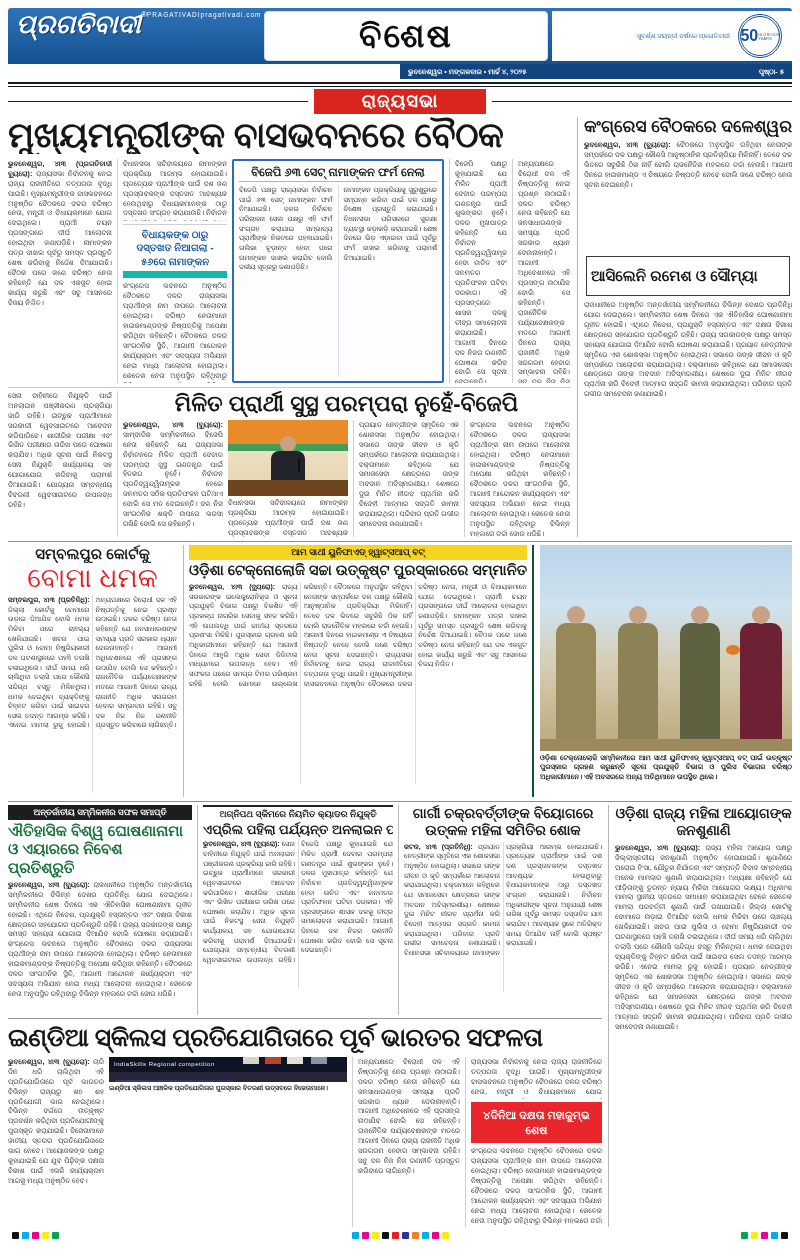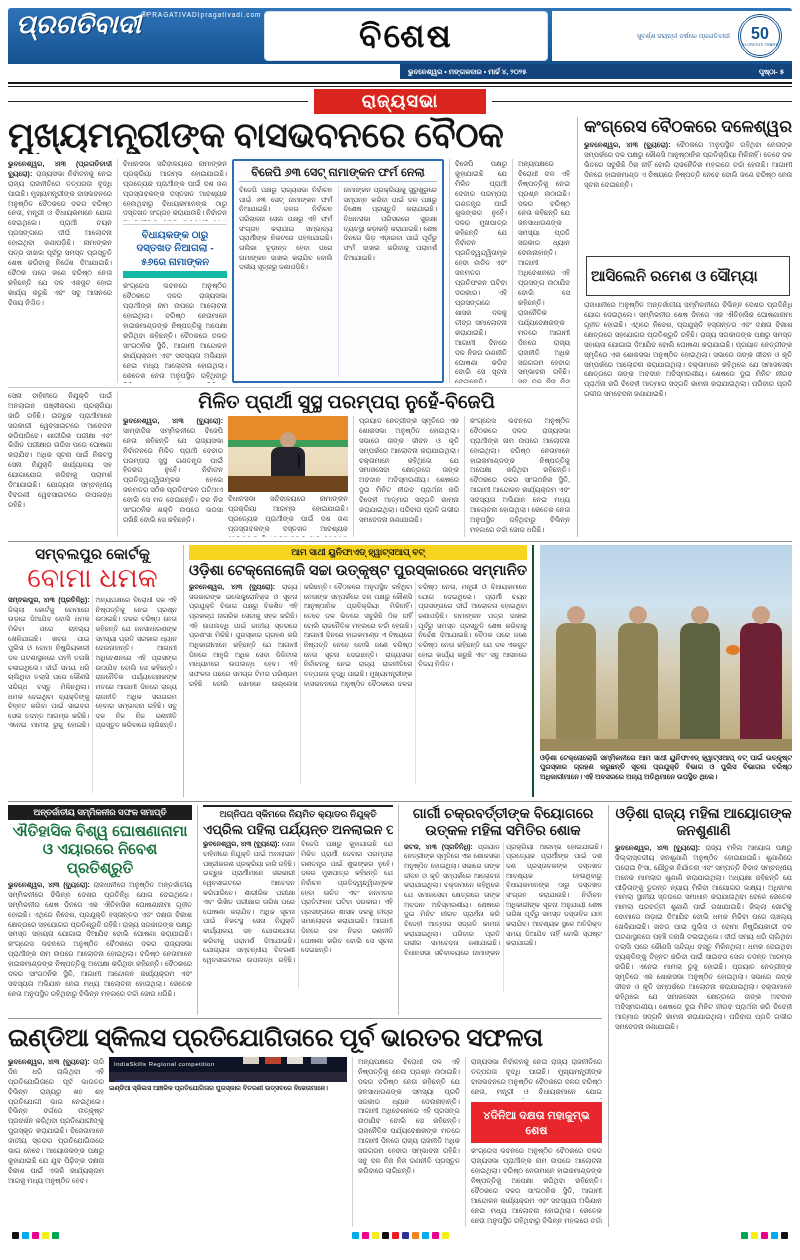--- a/index.html
+++ b/index.html
@@ -11,21 +11,21 @@
 .masthead{display:flex;height:56px;background:linear-gradient(180deg,#2f73b8,#14528f);border-radius:3px 3px 0 0;overflow:hidden}
 .mh-left{width:252px;color:#fff;padding:3px 8px 2px;display:flex;flex-direction:row;justify-content:space-between}
 .mh-tagline{font-size:5.5px;letter-spacing:.4px;text-align:center;opacity:.92;white-space:nowrap;overflow:hidden}
 .mh-logo{font-size:26px;font-weight:bold;font-style:italic;line-height:1;text-align:center;text-shadow:1px 1px 0 #0a3a6a;white-space:nowrap}
 .mh-reg{font-size:8px;vertical-align:top}
 .mh-sub{display:flex;justify-content:space-between;font-size:6.5px;letter-spacing:1px}
 .mh-center{flex:1;background:#fff;margin:3px 4px;border-radius:4px;display:flex;align-items:center;justify-content:center;border:1px solid #d7dfe8}
 .mh-edition{font-size:33px;font-weight:900;letter-spacing:2px;color:#0d0d0d}
 .mh-right{width:240px;background:#fff;margin:3px 0;display:flex;align-items:center;justify-content:flex-end;gap:8px;padding-right:10px}
 .anniv-odia{font-size:6.5px;color:#14528f;text-align:right;line-height:1.3;max-width:120px}
-.anniv-circle{width:44px;height:44px;border:3px double #14528f;border-radius:50%;display:flex;flex-direction:column;align-items:center;justify-content:center;color:#14528f;flex:none}
+.anniv-circle{width:44px;height:44px;border:3px double #14528f;border-radius:50%;display:flex;flex-direction:row;align-items:center;justify-content:center;color:#14528f;flex:none}
 .anniv-num{font-weight:900;font-size:16px;line-height:1}
 .anniv-cap{font-size:3.6px;letter-spacing:.3px;margin-top:1px}
 .strip{display:flex;height:15px}
 .strip-left{flex:1}
 .strip-right{width:392px;background:#14447e;color:#fff;display:flex;align-items:center;justify-content:space-between;padding:0 8px;font-size:7px;font-weight:bold}
 .double-rule{border-top:2px solid #1a1a1a;border-bottom:1px solid #1a1a1a;height:5px;margin:3px 0 2px}
 
 
 .banner-row{display:flex;align-items:center;margin:1px 0 3px}
 .banner-row::before,.banner-row::after{content:"";flex:1;border-top:1.5px solid #222}
@@ -50,21 +50,21 @@
 .promo{color:#1456a0;font-weight:bold;font-size:10px;text-align:center;line-height:1.35;padding:3px 0;border-top:1px solid #cfcfcf;border-bottom:7px solid #14b8a6}
 .bluebox{width:212px;border:2px solid #2a6db5;border-radius:2px;padding:4px 5px;display:flex;flex-direction:column;gap:3px;background:#fdfdfd}
 .bb-head{font-size:11.5px;font-weight:bold;text-align:center;line-height:1.25;border-bottom:1px solid #9fb8d4;padding-bottom:2px}
 .bb-cols{display:flex;gap:5px;flex:1;overflow:hidden}
 .bb-col{flex:1;font-size:6.8px;line-height:1.42;text-align:justify}
 .bb-col+.bb-col{border-left:1px solid #d6e2f0;padding-left:5px}
 .cE4,.cE5{flex:1}
 .rowF{display:flex;gap:5px;height:150px;margin-top:4px;border-top:1px solid #c9c9c9;padding-top:3px}
 .cF1{width:104px}
 .milita{flex:1;border-left:1px solid #cfcfcf;padding-left:5px;display:flex;flex-direction:column}
-.milita-h{font-size:19px;font-weight:900;text-align:center;margin-bottom:3px;white-space:nowrap;overflow:hidden}
+.milita-h{font-size:22px;font-weight:900;text-align:center;margin-bottom:3px;white-space:nowrap;overflow:hidden}
 .milita-body{display:flex;gap:5px;flex:1;overflow:hidden}
 .mcol{flex:1}
 .photo-col{width:120px;flex:none;display:flex;flex-direction:column;gap:2px}
 .milita-photo{height:76px;position:relative;background:linear-gradient(180deg,#f3e7cf,#e4d3ae);overflow:hidden;flex:none}
 .mp-band{position:absolute;top:0;left:0;right:0;height:24px;background:#e98a2b}
 .mp-band2{position:absolute;top:24px;left:0;right:0;height:7px;background:#3f9e5a}
 .mp-head{position:absolute;top:16px;left:50%;margin-left:-8px;width:16px;height:16px;border-radius:50%;background:#c9a183;z-index:2}
 .mp-body{position:absolute;top:31px;left:50%;margin-left:-17px;width:34px;height:30px;border-radius:8px 8px 0 0;background:#23232b;z-index:2}
 .mp-mic{position:absolute;top:38px;left:50%;margin-left:10px;width:2px;height:14px;background:#111;z-index:3}
 .mp-podium{position:absolute;bottom:0;left:0;right:0;height:16px;background:#6f451f;z-index:4}
@@ -94,21 +94,21 @@
 .tf-flower{position:absolute;bottom:96px;left:186px;width:14px;height:10px;border-radius:50%;background:#e07b2a;z-index:3}
 .tech-ground{position:absolute;bottom:0;left:0;right:0;height:12px;background:#9c8a5e}
 .caption{font-size:7px;font-weight:bold;line-height:1.35;text-align:justify;overflow:hidden}
 
 
 .bottomwrap{display:flex;gap:6px;margin-top:3px}
 .bw-left{width:594px}
 .rowG{display:flex;gap:5px;height:214px;border-bottom:1px solid #999;padding-bottom:3px}
 .artA{width:184px;display:flex;flex-direction:column}
 .kicker-black{background:#1d1d1d;color:#fff;font-size:8.5px;font-weight:bold;text-align:center;padding:2.5px 0;margin-bottom:2px;white-space:nowrap;overflow:hidden}
-.green-h{color:#15703a;font-size:15px;font-weight:900;line-height:1.25;text-align:center;margin-bottom:2px}
+.green-h{color:#15703a;font-size:15px;font-weight:900;line-height:1.25;margin-bottom:2px}
 .artA-body{height:152px}
 .artB{width:196px;border-left:1px solid #bbb;padding-left:5px;display:flex;flex-direction:column}
 .kicker-line{font-size:9px;font-weight:bold;text-align:center;border-top:2px solid #222;padding-top:2px;white-space:nowrap;overflow:hidden}
 .artB-h{font-size:13px;font-weight:900;text-align:center;line-height:1.2;margin:2px 0;white-space:nowrap;overflow:hidden}
 .cols2{height:150px;column-count:2;column-gap:6px;column-rule:1px solid #ddd;font-size:6.8px;line-height:1.42;text-align:justify;overflow:hidden}
 .artC{flex:1;border-left:1px solid #bbb;padding-left:5px;display:flex;flex-direction:column}
 .artC-h{font-size:14px;font-weight:900;text-align:center;line-height:1.25;margin-bottom:2px}
 .rowH{padding-top:3px}
 .skills-h{font-size:25px;font-weight:900;letter-spacing:-.5px;margin:1px 0 4px;white-space:nowrap;overflow:hidden}
 .skills-body{display:flex;gap:5px;height:170px}

